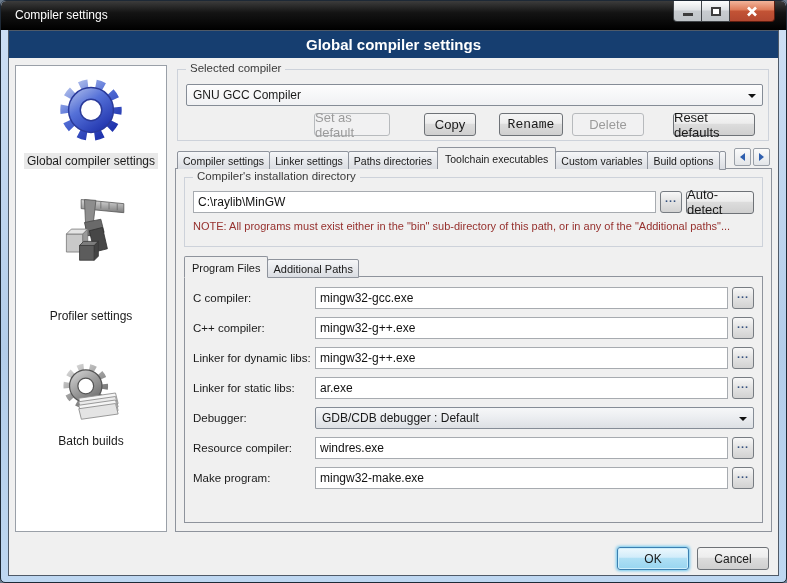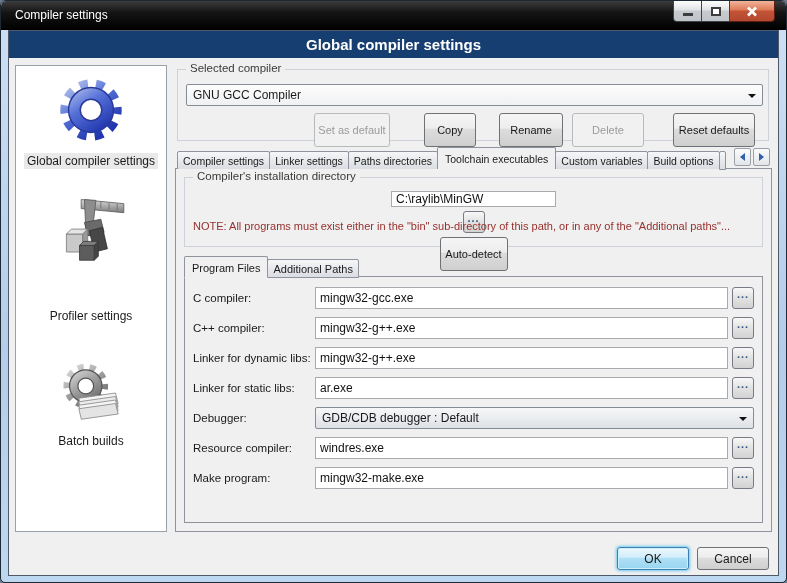--- a/index.html
+++ b/index.html
@@ -40,48 +40,48 @@
   .rightpanel{position:absolute;left:166px;top:33px;right:6px;bottom:43px;}
   .group{position:relative;border:1px solid #cdd2da;border-radius:0;}
   .legend{position:absolute;top:-8px;left:8px;background:#f0f0f0;padding:0 4px;font-size:11.5px;color:#3a3a3a;}
   .selgroup{position:absolute;left:2px;right:3px;top:5px;height:72px;}
   .combo{display:flex;align-items:center;height:22px;border:1px solid #858c96;border-radius:2px;
     background:linear-gradient(#f6f7f8,#eceef1 45%,#dde0e4);padding:0 20px 0 6px;position:relative;font-size:12px;}
   .combo-top{position:absolute;left:8px;right:5px;top:14px;background:linear-gradient(#fdfdfd,#f0f1f3);}
   .dd-arrow{position:absolute;right:6px;top:9px;width:0;height:0;
     border-left:4px solid transparent;border-right:4px solid transparent;border-top:4px solid #111;}
   .cmpbtns{position:absolute;left:8px;right:4px;top:43px;height:23px;display:flex;}
-  .btn{height:34px;border:1px solid #6e7277;border-radius:3px;color:#1a1a1a;
+  .btn{height:23px;border:1px solid #6e7277;border-radius:3px;color:#1a1a1a;
     background:linear-gradient(to bottom,#f5f5f5 0%,#ededed 45%,#dddddd 46%,#cfcfcf 100%);
-    font-size:11px;display:flex;align-items:center;justify-content:center;cursor:default;}
+    font-size:13px;display:flex;align-items:center;justify-content:center;cursor:default;}
   .btn.disabled{border-color:#b7babd;color:#9b9b9b;background:#f1f1f2;}
   .cmpbtns .btn:nth-child(1){margin-left:128px;width:76px;}
   .cmpbtns .btn:nth-child(2){margin-left:34px;width:52px;}
-  .cmpbtns .btn:nth-child(3){margin-left:23px;width:64px;}
+  .cmpbtns .btn:nth-child(3){margin-left:23px;width:64px;font-family:Liberation Mono, monospace;}
   .cmpbtns .btn:nth-child(4){margin-left:9px;width:72px;}
   .cmpbtns .btn:nth-child(5){margin-left:29px;width:82px;}
   
   .tabstrip{position:absolute;left:2px;right:2px;top:81px;height:24px;display:flex;align-items:flex-end;z-index:2;}
   .tabsrow{display:flex;align-items:flex-end;overflow:hidden;flex-shrink:1;}
   .tab{height:19px;line-height:19px;padding:0 5px;font-size:10.5px;white-space:nowrap;
     background:linear-gradient(#f5f6f8,#dadde2);border:1px solid #8e939c;
     margin-left:-1px;margin-bottom:-1px;position:relative;z-index:1;border-radius:2px 2px 0 0;cursor:default;}
   .tab:first-child{margin-left:0;}
   .tab.active{height:23px;line-height:22px;background:#f0f0f0;border-bottom:1px solid #f0f0f0;z-index:3;padding:0 7px;}
   .tab-sliver{width:7px;height:19px;margin-left:-1px;margin-bottom:-1px;
     background:linear-gradient(#f5f6f8,#dadde2);border:1px solid #8e939c;border-radius:2px 2px 0 0;}
   .tabarrows{margin-left:auto;display:flex;margin-bottom:3px;flex-shrink:0;}
   .tabarrow{width:17px;height:18px;margin-left:2px;border:1px solid #9aa0a8;border-radius:2px;
     background:linear-gradient(#fbfbfb,#e3e5e8);display:flex;align-items:center;justify-content:center;}
   .tri-l{width:0;height:0;border-top:4px solid transparent;border-bottom:4px solid transparent;border-right:5px solid #2f5fae;}
   .tri-r{width:0;height:0;border-top:4px solid transparent;border-bottom:4px solid transparent;border-left:5px solid #2f5fae;}
   .tabpanel{position:absolute;left:0;right:0;top:104px;bottom:0;border:1px solid #8e939c;background:#f0f0f0;}
   
   .instgroup{position:absolute;left:8px;right:8px;top:8px;height:70px;}
-  .instrow{position:absolute;left:8px;right:8px;top:13px;height:22px;display:flex;gap:4px;align-items:center;flex-direction:column;}
+  .instrow{position:absolute;left:8px;right:8px;top:13px;height:22px;display:flex;gap:4px;align-items:center;}
   .tinput{flex:1;height:22px;border:1px solid #a7abb0;padding:0 4px;font-family:"Liberation Sans",sans-serif;
     font-size:12px;background:#fff;color:#111;min-width:0;}
   .browse{width:22px;height:22px;flex:none;border:1px solid #777c82;border-radius:3px;
     background:linear-gradient(#f8f8f8,#e4e4e4 45%,#d2d2d2);color:#35517e;font-weight:bold;
     font-size:11px;letter-spacing:1px;display:flex;align-items:flex-start;justify-content:center;line-height:13px;cursor:default;}
   .autodetect{width:68px;flex:none;}
   .note{position:absolute;left:8px;right:2px;top:42px;font-size:11px;white-space:nowrap;overflow:hidden;}
   
   .subtabstrip{position:absolute;left:8px;top:86px;height:22px;display:flex;align-items:flex-end;z-index:2;}
   .subtabstrip .tab{font-size:11px;}

